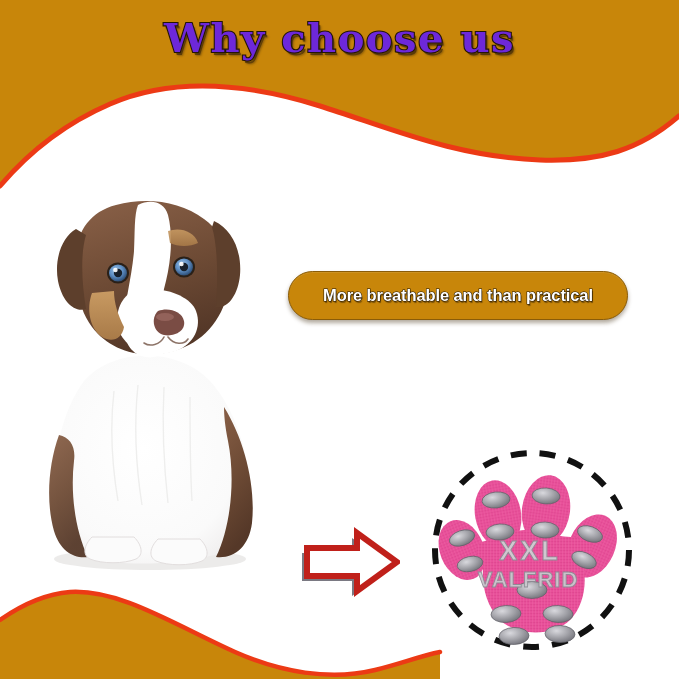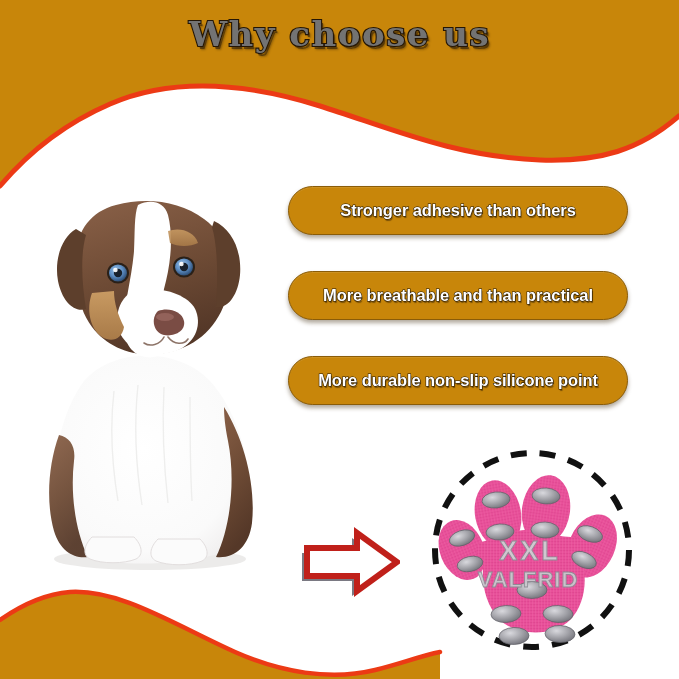--- a/index.html
+++ b/index.html
@@ -29,23 +29,23 @@
 
   
   .title {
     position: absolute;
     left: 0;
     top: 14px;
     width: 679px;
     text-align: center;
     font-family: "DejaVu Serif", "Liberation Serif", serif;
     font-weight: bold;
-    font-size: 34px;
+    font-size: 40px;
     letter-spacing: 1.5px;
-    color: #737373;
+    color: #6d28d9;
     z-index: 6;
     -webkit-text-stroke: 2.2px #241605;
     paint-order: stroke fill;
     text-shadow:
       2px 3px 0 rgba(40,26,8,0.55),
       3px 4px 2px rgba(40,26,8,0.35);
     white-space: nowrap;
   }
 
   
@@ -249,28 +249,22 @@
     <path fill="none" stroke="#8d7468" stroke-width="1.6" stroke-linecap="round" d="M150,152 C156,160 166,160 170,154"></path>
 
     <g stroke="#ededec" stroke-width="1.4" fill="none" opacity="0.9">
       <path d="M96,206 C92,240 94,280 100,316"></path>
       <path d="M120,200 C116,238 118,282 124,320"></path>
       <path d="M146,202 C144,240 146,282 150,318"></path>
       <path d="M172,212 C172,246 172,284 174,316"></path>
     </g>
   </svg>
 
-  <div class="pill" id="pill-0">
-    <span class="pill-label">Stronger adhesive than others</span>
-  </div>
   <div class="pill" id="pill-1">
     <span class="pill-label">More breathable and than practical</span>
-  </div>
-  <div class="pill" id="pill-2">
-    <span class="pill-label">More durable non-slip silicone point</span>
   </div>
 
   <svg class="arrow" viewBox="0 0 104 70">
 
     <path fill="#6b6a74" d="M6,26 L56,26 L56,11 L96,40 L56,69 L56,54 L6,54 Z" opacity="0.9"></path>
 
     <path fill="#ffffff" stroke="#c0201a" stroke-width="6" stroke-linejoin="miter" d="M11,21 L61,21 L61,6 L101,35 L61,64 L61,49 L11,49 Z"></path>
   </svg>
 
   <svg class="product" viewBox="0 0 216 216">

